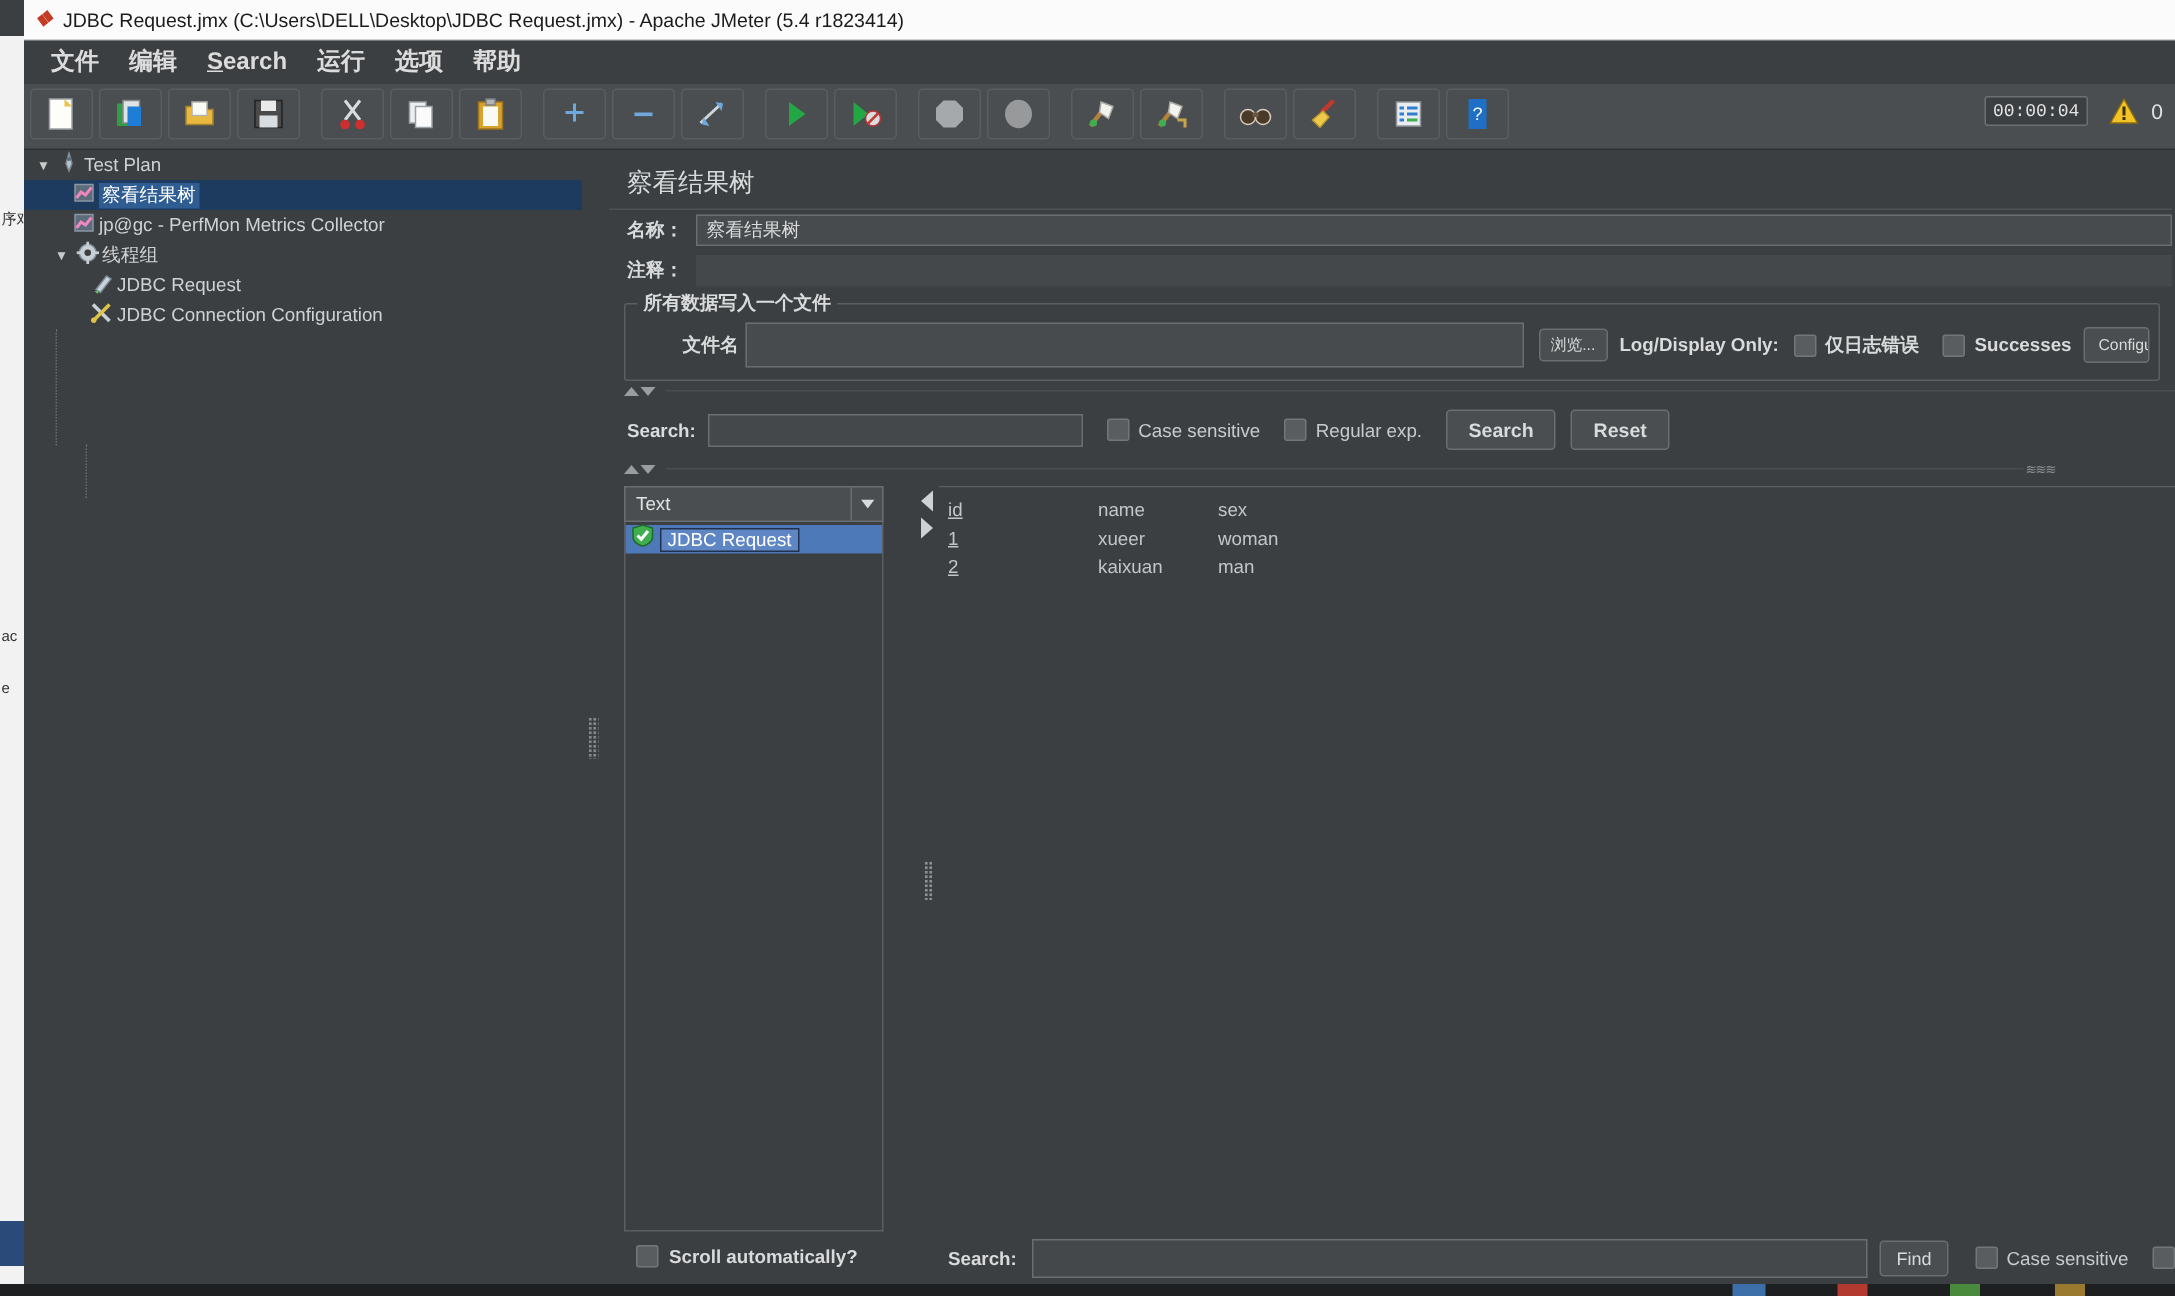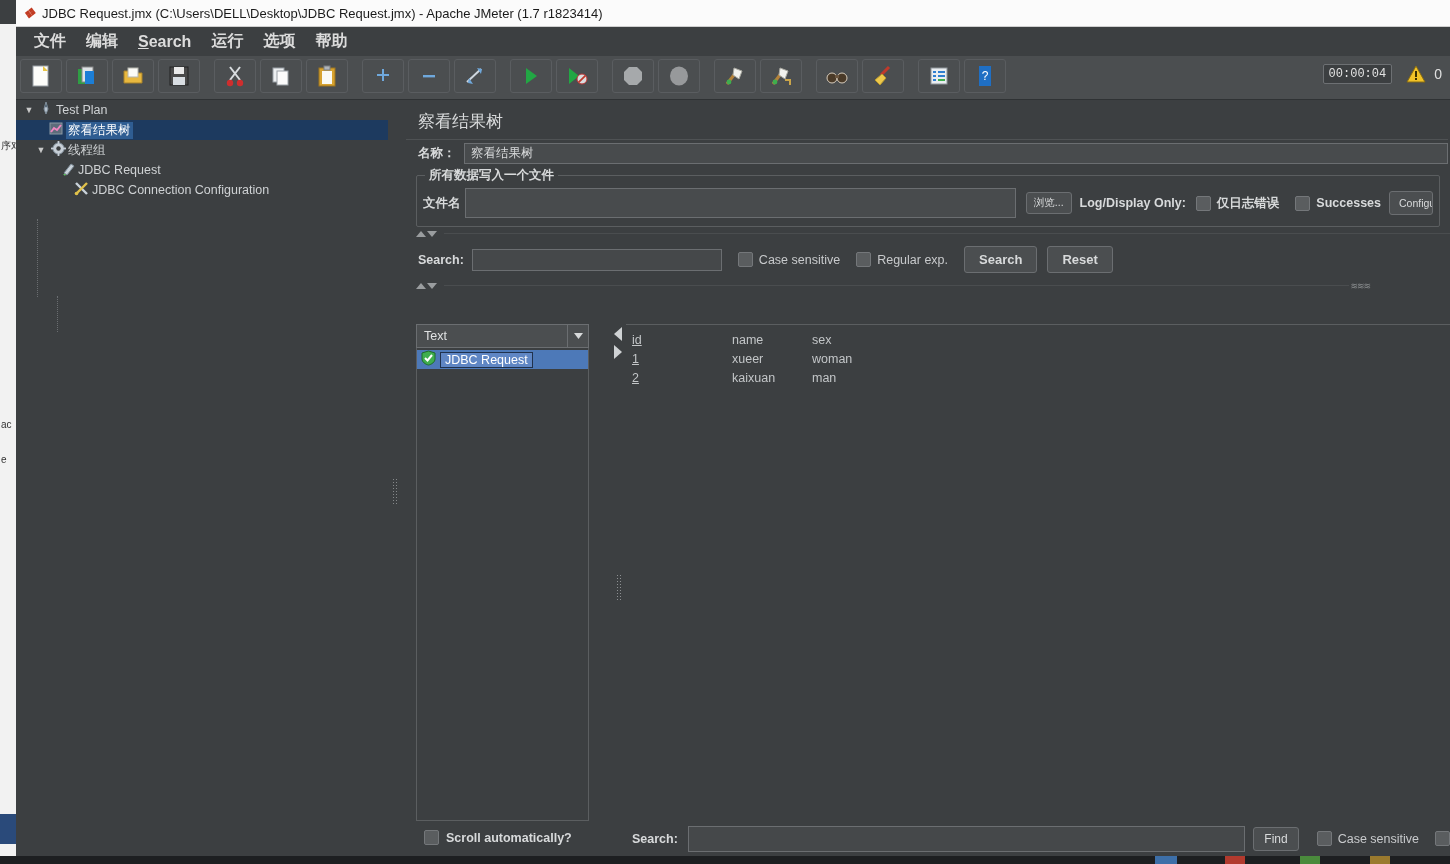--- a/index.html
+++ b/index.html
@@ -157,21 +157,21 @@
   .fld.flat { border: none; background: #45484a; }
 
   .group {
     margin: 8px 10px 0 12px; border: 1px solid #5b5e60; border-radius: 2px;
     position: relative; padding: 12px 6px 8px 6px;
   }
   .group > .gtitle {
     position: absolute; top: -9px; left: 8px; background: #3c3f41;
     padding: 0 4px; font-size: 12.5px; color: #d8dadb; font-weight: bold;
   }
-  .group .grow { display: flex; align-items: center; }
+  .group .grow { display: flex; align-items: center; margin-left: 32px; }
   .group .grow .glab { font-size: 12.5px; color: #d8dadb; margin-right: 4px; font-weight:bold;}
 
   .btn {
     background: #4b4e50; border: 1px solid #6b6e71; border-radius: 3px;
     color: #d8dadb; font-size: 12px; padding: 4px 10px; cursor: default;
     white-space: nowrap;
   }
   .btn.sm { font-size: 10.5px; padding: 3px 7px; }
   .btn.big { font-size: 13px; padding: 5px 14px; font-weight: bold; }
 
@@ -312,21 +312,21 @@
     <div class="bg-taskicon" style="left:1155px;width:22px;background:#3d6fa8;"></div>
     <div class="bg-taskicon" style="left:1225px;width:20px;background:#b23a2e;"></div>
     <div class="bg-taskicon" style="left:1300px;width:20px;background:#4a8a3c;"></div>
     <div class="bg-taskicon" style="left:1370px;width:20px;background:#9a7a2e;"></div>
   </div>
 
   <div class="win">
 
     <div class="titlebar">
       <div class="ticon">❖</div>
-      <div class="ttext">JDBC Request.jmx (C:\Users\DELL\Desktop\JDBC Request.jmx) - Apache JMeter (1.7 r1823414)</div>
+      <div class="ttext">JDBC Request.jmx (C:\Users\DELL\Desktop\JDBC Request.jmx) - Apache JMeter (5.4 r1823414)</div>
     </div>
 
     <div class="menubar">
       <div class="mi">文件</div>
       <div class="mi">编辑</div>
       <div class="mi"><u>S</u><span>earch</span></div>
       <div class="mi">运行</div>
       <div class="mi">选项</div>
       <div class="mi">帮助</div>
     </div>
@@ -505,20 +505,29 @@
         <span class="tico">
           <svg width="14" height="13" viewBox="0 0 14 13">
               <rect x="1" y="1" width="12" height="11" fill="#5d6c7b" stroke="#8a97a3"></rect>
               <path d="M2 10 L5 6 L8 8 L12 3" stroke="#ef86c0" stroke-width="2" fill="none"></path>
             </svg>
         </span>
         <span class="lbl">察看结果树</span>
       </div>
 
 
+      <div class="treerow" style="padding-left:30px;">
+        <span class="tico">
+          <svg width="14" height="13" viewBox="0 0 14 13">
+              <rect x="1" y="1" width="12" height="11" fill="#5d6c7b" stroke="#8a97a3"></rect>
+              <path d="M2 10 L5 6 L8 8 L12 3" stroke="#ef86c0" stroke-width="2" fill="none"></path>
+            </svg>
+        </span>
+        <span class="lbl">jp@gc - PerfMon Metrics Collector</span>
+      </div>
 
       <div class="treerow" style="padding-left:18px;">
         <span class="tg">▼</span>
         <span class="tico">
           <svg width="15" height="15" viewBox="0 0 15 15">
               <circle cx="7.5" cy="7.5" r="5.6" fill="#c6ced6" stroke="#7d8b97"></circle>
               <circle cx="7.5" cy="7.5" r="2.2" fill="#3c3f41"></circle>
               <g fill="#c6ced6">
                 <rect x="6.6" y="0" width="1.8" height="3"></rect>
                 <rect x="6.6" y="12" width="1.8" height="3"></rect>
@@ -533,21 +542,21 @@
       <div class="treerow" style="padding-left:42px;">
         <span class="tico">
           <svg width="15" height="15" viewBox="0 0 15 15">
               <path d="M3 12 L10 3 L13 5 L6 14 Z" fill="#c9d2da" stroke="#7d8b97"></path>
               <path d="M2 13 L5 13 L4 15 Z" fill="#5fbf5f"></path>
             </svg>
         </span>
         <span class="lbl">JDBC Request</span>
       </div>
 
-      <div class="treerow" style="padding-left:56px;">
+      <div class="treerow" style="padding-left:42px;">
         <span class="tico">
           <svg width="16" height="15" viewBox="0 0 16 15">
               <path d="M2 2 L13 13" stroke="#c9d2da" stroke-width="2.4"></path>
               <path d="M13 2 L2 13" stroke="#e0c14a" stroke-width="2.4"></path>
               <circle cx="2.5" cy="12.5" r="1.8" fill="#e0c14a"></circle>
             </svg>
         </span>
         <span class="lbl">JDBC Connection Configuration</span>
       </div>
     </div>
@@ -559,20 +568,24 @@
     <div class="content">
 
       <div class="panel-title">察看结果树</div>
       <div class="sep-line"></div>
 
       <div class="formrow">
         <div class="lab">名称：</div>
         <div class="fld">察看结果树</div>
       </div>
 
+      <div class="formrow">
+        <div class="lab">注释：</div>
+        <div class="fld flat"></div>
+      </div>
 
       <div class="group">
         <div class="gtitle">所有数据写入一个文件</div>
         <div class="grow">
           <div class="glab">文件名</div>
           <div class="fld" style="height:30px;max-width:620px;" placeholder=""></div>
           <div class="btn sm" style="margin:0 8px;">浏览...</div>
           <div class="glab" style="margin-right:2px;text-align:right;">Log/Display Only:</div>
           <div class="cbwrap">
             <span class="cb"></span>

